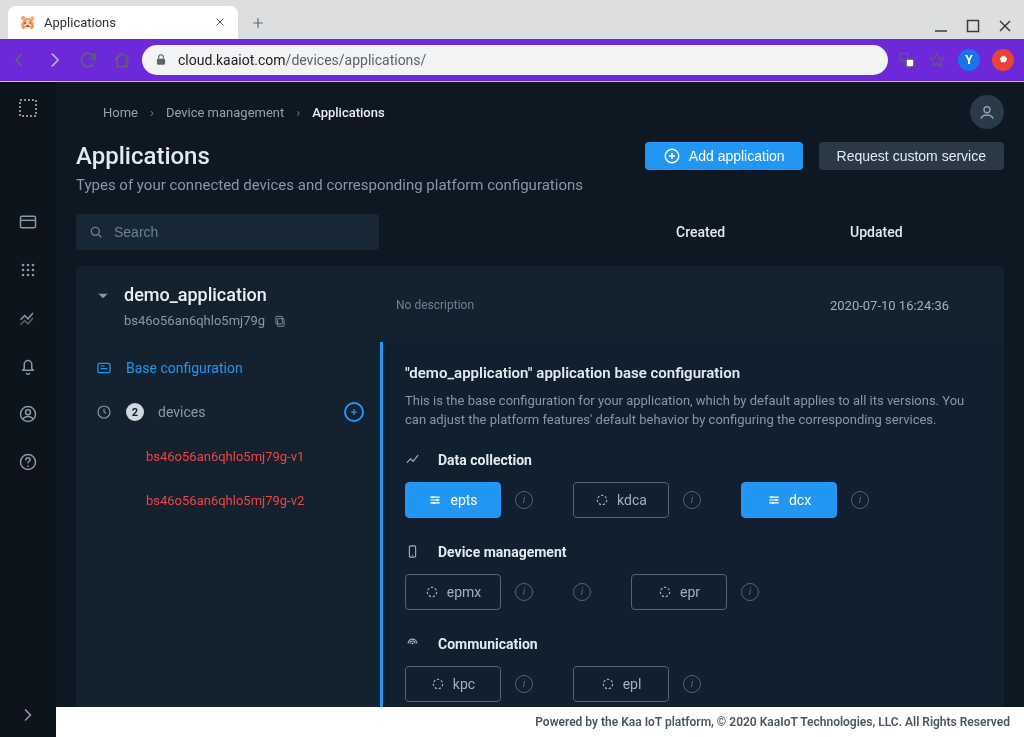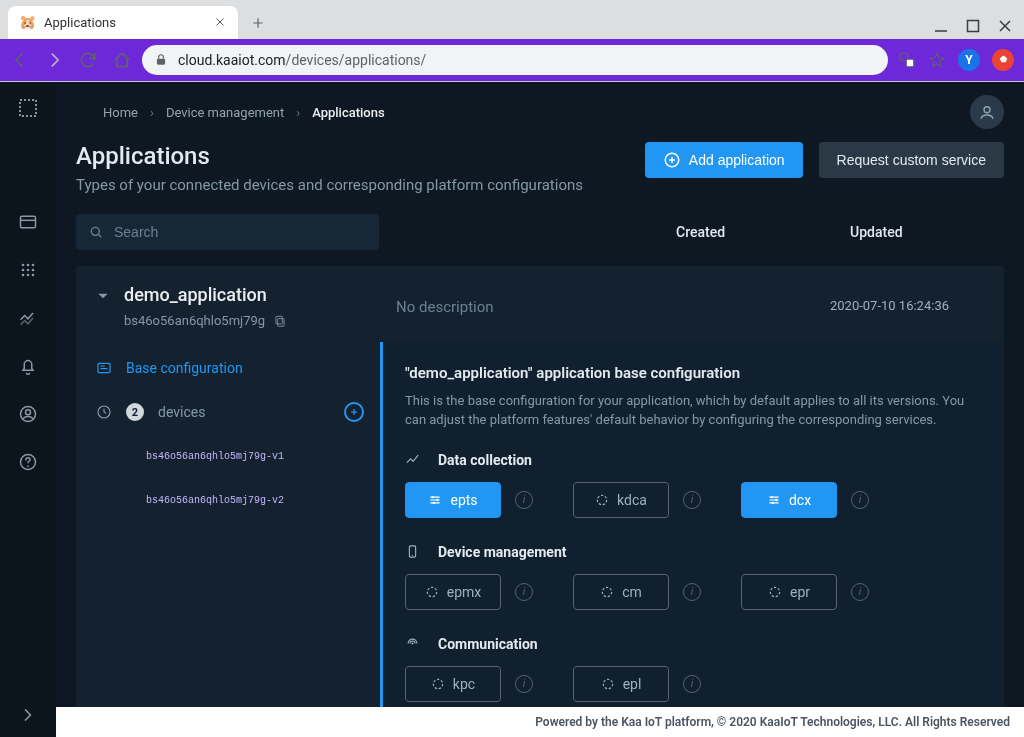--- a/index.html
+++ b/index.html
@@ -48,52 +48,52 @@
   .breadcrumbs a { color: #90a4ae; text-decoration:none;}
   .breadcrumbs .current { color: #eceff1; font-weight: 500;}
   .breadcrumbs .chev-sep{ color:#607d8b;}
   .topbar-spacer{flex:1;}
   .user-circle { width: 34px; height: 34px; border-radius: 50%; background: #2b3a48; display:flex; align-items:center; justify-content:center; color:#90a4ae;}
 
   .header-row { display:flex; align-items:flex-start; padding: 0 20px 20px; gap:16px;}
   .header-titles h1 { color:#e3eaef; font-size: 24px; font-weight: 500; margin-bottom: 6px;}
   .header-titles p { color:#8598a8; font-size: 15px;}
   .header-spacer{flex:1;}
-  .btn { height: 36px; border:none; border-radius: 4px; padding: 0 18px; font-size: 14px; font-weight:500; display:inline-flex; align-items:center; gap:8px; cursor:pointer;}
+  .btn { height: 28px; border:none; border-radius: 4px; padding: 0 18px; font-size: 14px; font-weight:500; display:inline-flex; align-items:center; gap:8px; cursor:pointer;}
   .btn.primary { background:#2196f3; color:#fff;}
   .btn.secondary { background:#2b3947; color:#e3eaef;}
   .btn .plus-circle{ width:18px; height:18px;}
 
   .table-head { display:flex; align-items:center; padding: 0 20px; gap:20px; height:36px;}
   .search-box { width: 303px; height:36px; background:#182735; border-radius:4px; display:flex; align-items:center; padding:0 12px; color:#6b8094; gap:10px; font-size:14px;}
   .search-box input { flex:1; background:transparent; border:none; outline:none; color:#cfd8dc; font-size:14px;}
   .search-box input::placeholder{ color:#6b8094;}
   .th-spacer{flex:1;}
   .th { color:#e3eaef; font-size:14px; font-weight:500; width: 154px;}
 
   .panel { margin: 16px 20px 0; background:#142230; border-radius:4px; display:flex; flex-direction:column; flex:1; min-height:0;}
   .app-row { display:flex; align-items:flex-start; padding: 18px 20px 14px;}
   .app-row .left { display:flex; align-items:flex-start; gap:14px; width: 300px;}
   .app-row .caret { color:#8598a8; width:14px; margin-top:5px;}
   .app-row .titles .name { color:#eceff1; font-size:18px; font-weight:500; margin-bottom:8px;}
   .app-row .titles .id-line { display:flex; align-items:center; gap:8px; color:#8598a8; font-size:13px;}
-  .app-row .desc { color:#6b8094; font-size:15px; flex:1; padding-top: 14px;}
+  .app-row .desc { color:#6b8094; font-size:12px; flex:1; padding-top: 14px;}
   .app-row .dates { display:flex; gap:0;}
   .app-row .dates .d { width:154px; color:#9fb0bf; font-size:13px; padding-top:14px;}
 
   .body-row { flex:1; display:flex; min-height:0;}
   .tree { width: 304px; padding: 4px 0 0 0;}
   .tree-item { display:flex; align-items:center; height: 44px; padding: 0 16px 0 20px; color:#8598a8; font-size:14px; gap:14px; cursor:pointer;}
   .tree-item.active { color:#2196f3;}
   .tree-item.active .ti-icon{ color:#2196f3;}
   .tree-item .ti-icon { width:16px; height:16px;}
   .tree-item .label{ flex:1;}
   .tree-item .count-badge{ background:#cfd8dc; color:#11202e; border-radius:10px; min-width:18px; height:18px; font-size:11px; font-weight:700; display:flex; align-items:center; justify-content:center; padding:0 5px;}
   .tree-item .add-plus { width:20px; height:20px; border:2px solid #2196f3; color:#2196f3; border-radius:50%; display:flex; align-items:center; justify-content:center;}
-  .tree-sub { padding-left: 70px; height:44px; display:flex; align-items:center; color:#c4b5fd; font-size:10px; cursor:pointer;font-family:Liberation Mono, monospace;}
+  .tree-sub { padding-left: 70px; height:44px; display:flex; align-items:center; color:#ef4444; font-size:13px; cursor:pointer;}
 
   .config { flex:1; border-left: 3px solid #2196f3; background:#11202e; padding: 22px 22px 60px; overflow:hidden; color:#cfd8dc; position:relative;}
   .config h3 { color:#e3eaef; font-size:15px; font-weight:600; margin-bottom:10px;}
   .config p.desc { color:#8598a8; font-size:13px; line-height:1.45; margin-bottom: 22px;}
   .section { margin-bottom: 26px;}
   .section-head { display:flex; align-items:center; gap:18px; color:#e3eaef; font-size:14px; font-weight:700; margin-bottom: 14px;}
   .section-head .sh-icon{ width:15px; height:15px; color:#9fb0bf;}
   .chip-row { display:flex; gap: 40px; align-items:center;}
   .chip-col { display:flex; align-items:center; gap: 14px;}
   .chip { height:36px; min-width: 96px; display:flex; align-items:center; justify-content:center; gap:8px; padding: 0 16px; border-radius:4px; border:1px solid #55636f; color:#9fb0bf; font-size:14px; cursor:pointer;}
@@ -443,28 +443,20 @@
                       <span class="chip-icon">
                         <svg viewBox="0 0 24 24" width="14" height="14">
                           <circle cx="12" cy="12" r="8" stroke="currentColor" stroke-width="2" fill="none" stroke-dasharray="4,3"></circle>
                         </svg>
                       </span>
                       <span>epmx</span>
                     </div>
                     <div class="info-i">i</div>
                   </div>
                   <div class="chip-col">
-                    <div class="chip">
-                      <span class="chip-icon">
-                        <svg viewBox="0 0 24 24" width="14" height="14">
-                          <circle cx="12" cy="12" r="8" stroke="currentColor" stroke-width="2" fill="none" stroke-dasharray="4,3"></circle>
-                        </svg>
-                      </span>
-                      <span>cm</span>
-                    </div>
                     <div class="info-i">i</div>
                   </div>
                   <div class="chip-col">
                     <div class="chip">
                       <span class="chip-icon">
                         <svg viewBox="0 0 24 24" width="14" height="14">
                           <circle cx="12" cy="12" r="8" stroke="currentColor" stroke-width="2" fill="none" stroke-dasharray="4,3"></circle>
                         </svg>
                       </span>
                       <span>epr</span>

